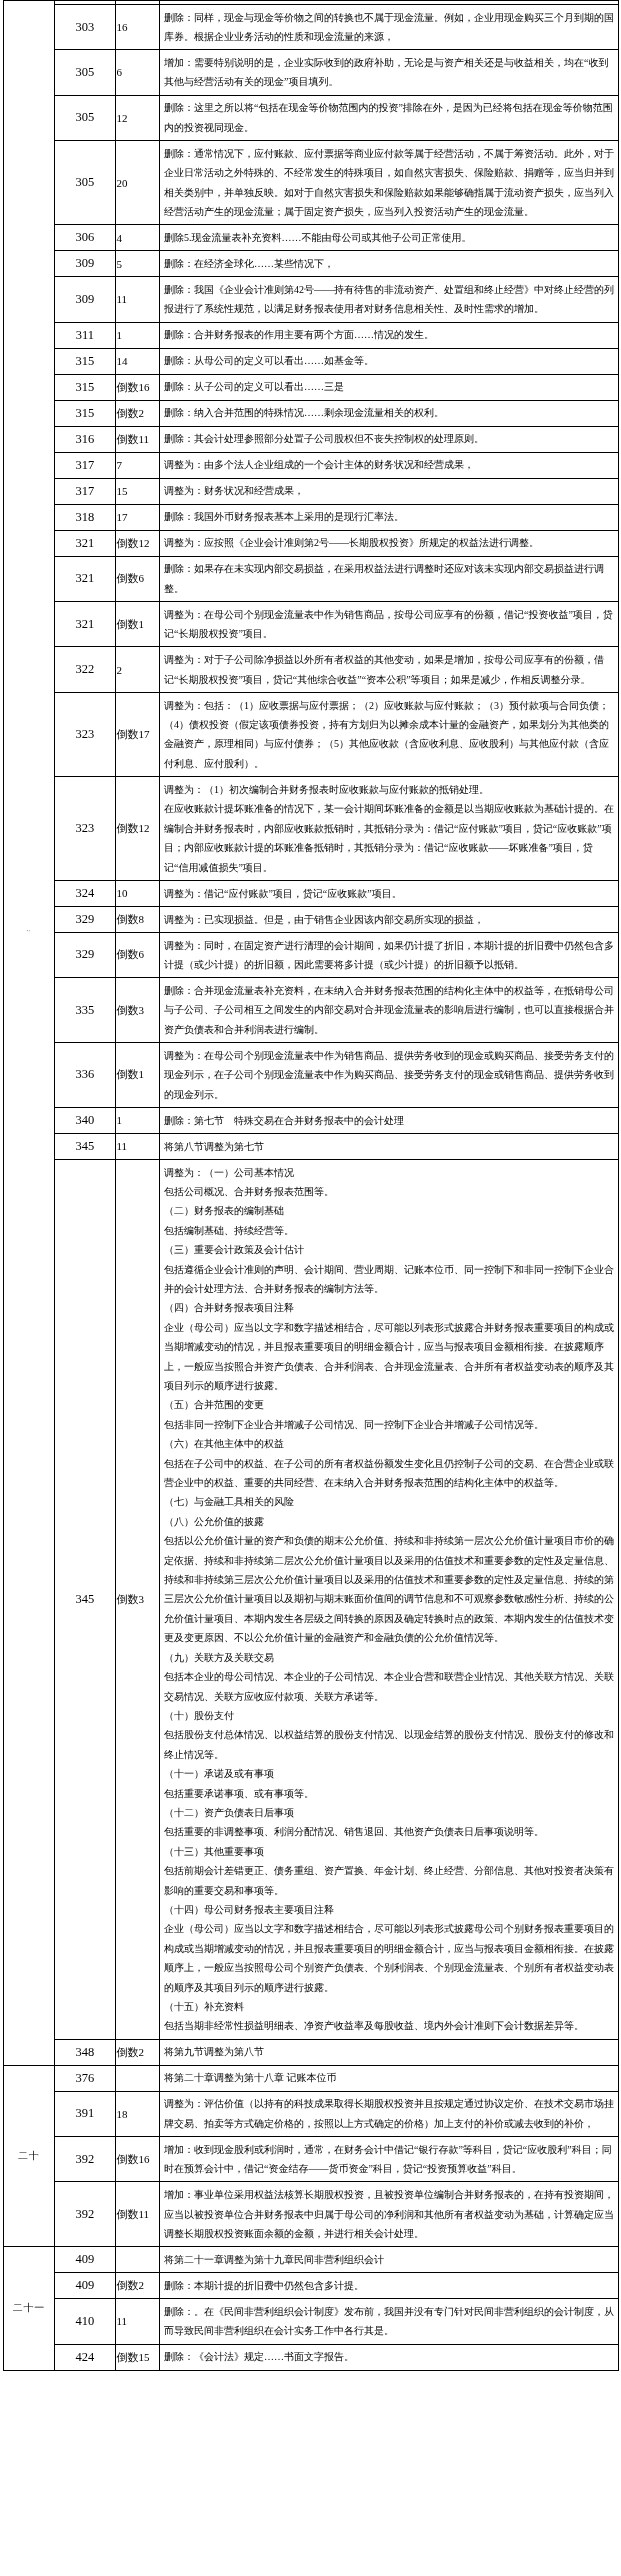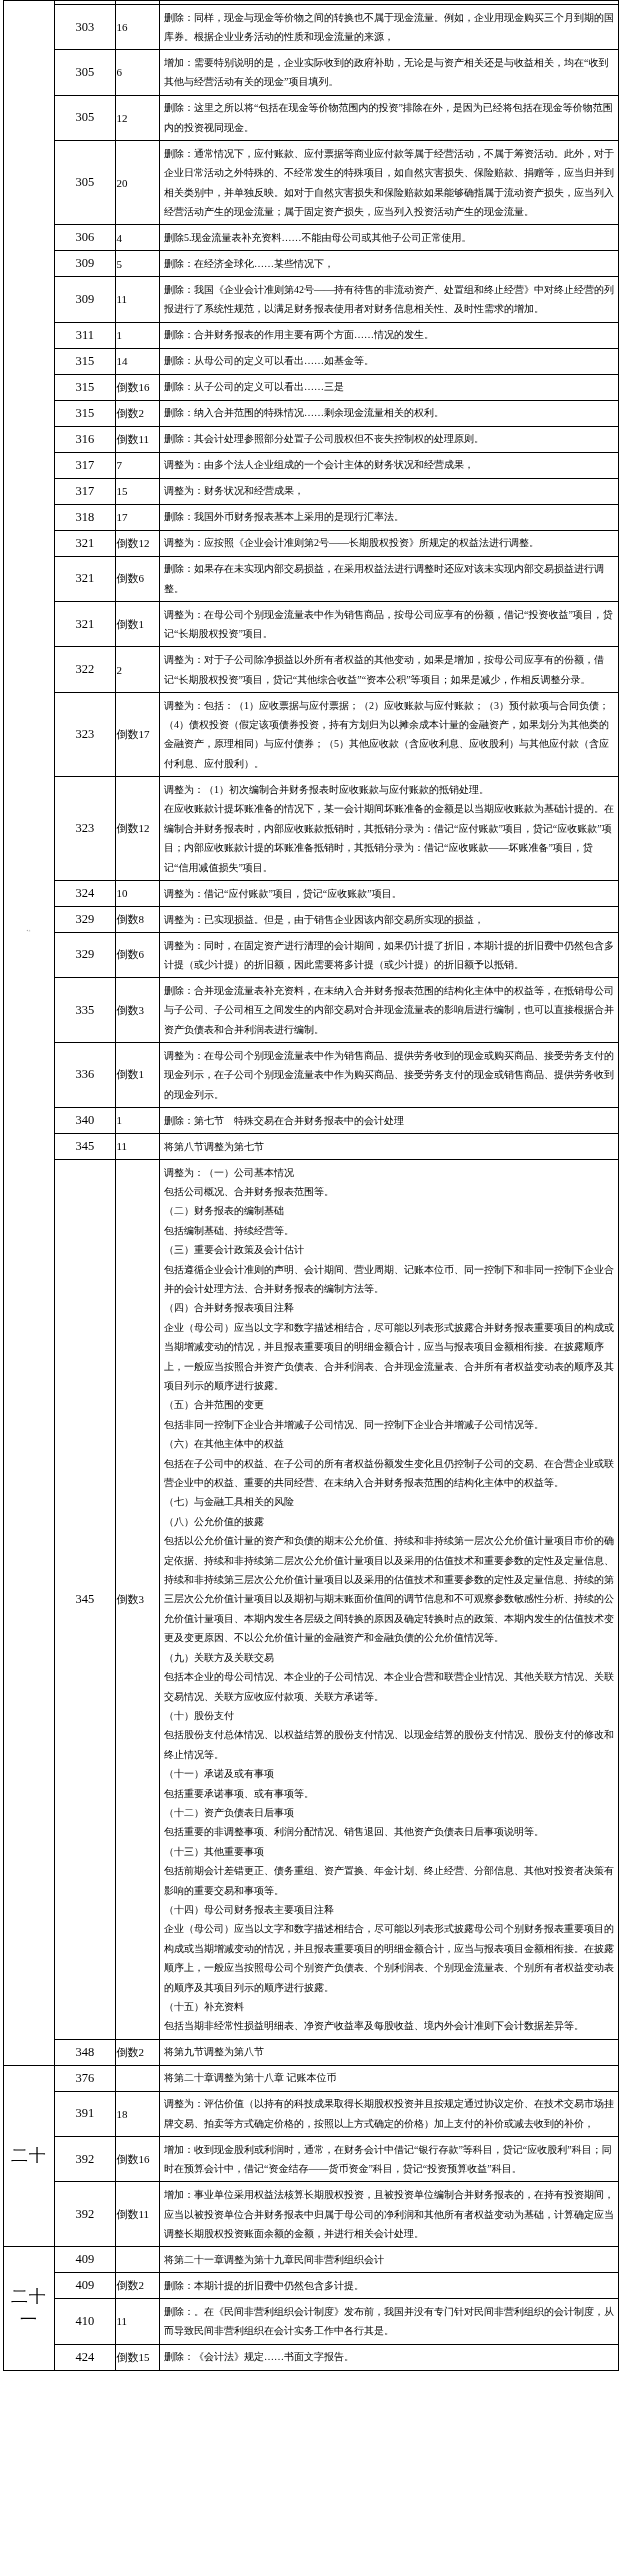--- a/index.html
+++ b/index.html
@@ -11,21 +11,21 @@
   .page-wrap{position:absolute;left:2.8px;top:0;}
   table.doc{
     border-collapse:collapse;table-layout:fixed;width:615px;
   }
   table.doc td{
     border:1.4px solid #000;
     vertical-align:middle;
     overflow:hidden;
   }
   td.sec{
-    text-align:center;font-size:17px;letter-spacing:0.7px;position:relative;
+    text-align:center;font-size:10px;letter-spacing:0.7px;position:relative;
   }
   td.pg{
     text-align:center;font-size:12.5px;
   }
   td.pr{
     text-align:left;font-size:11px;padding:0 0.7px;
   }
   td.tx{
     font-size:10px;line-height:19.4px;padding:2.8px 2.8px 2.8px 4.2px;
     white-space:pre-wrap;word-break:break-all;text-align:left;

